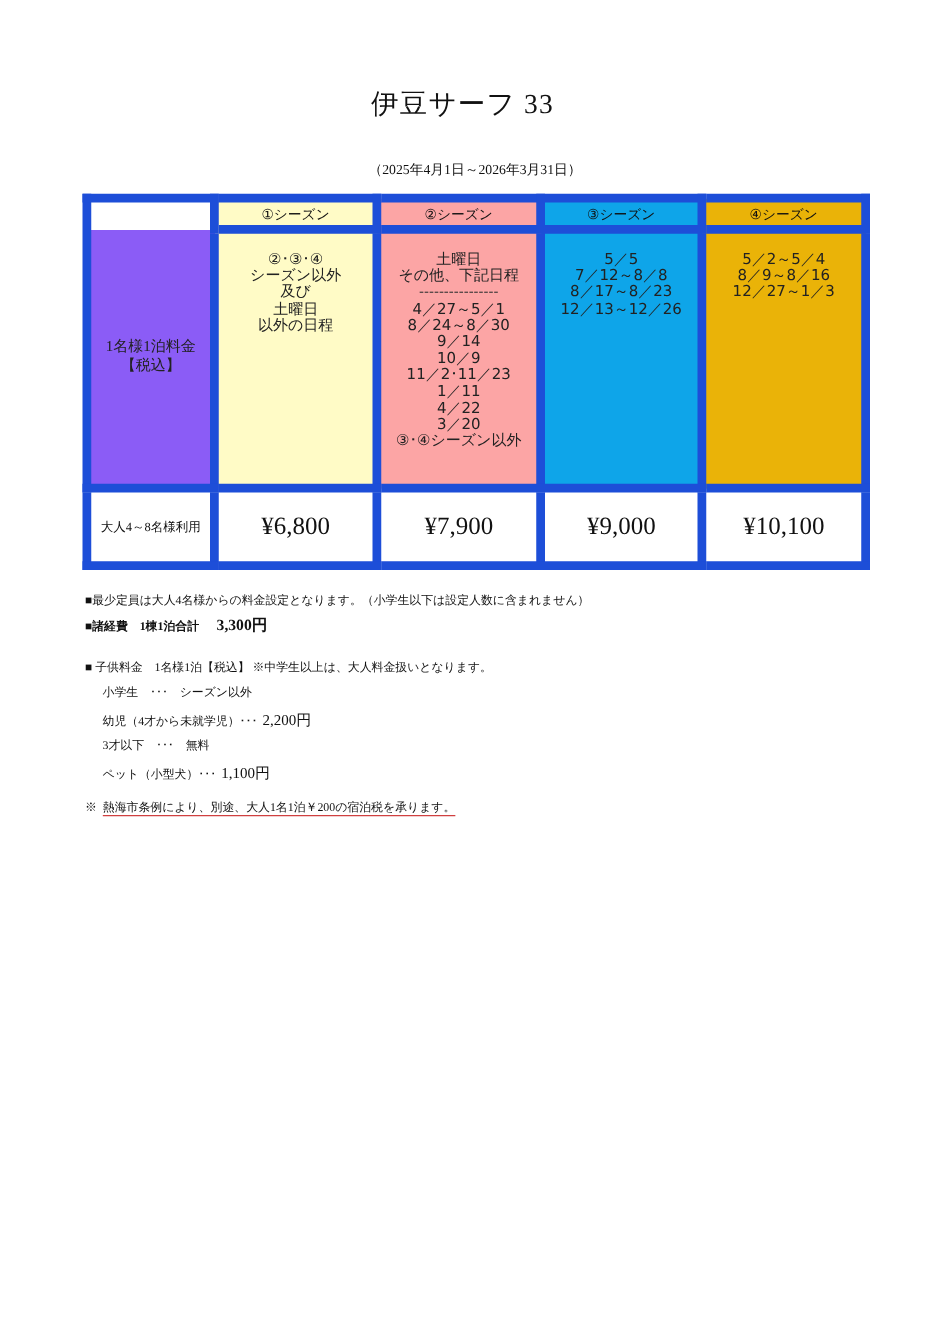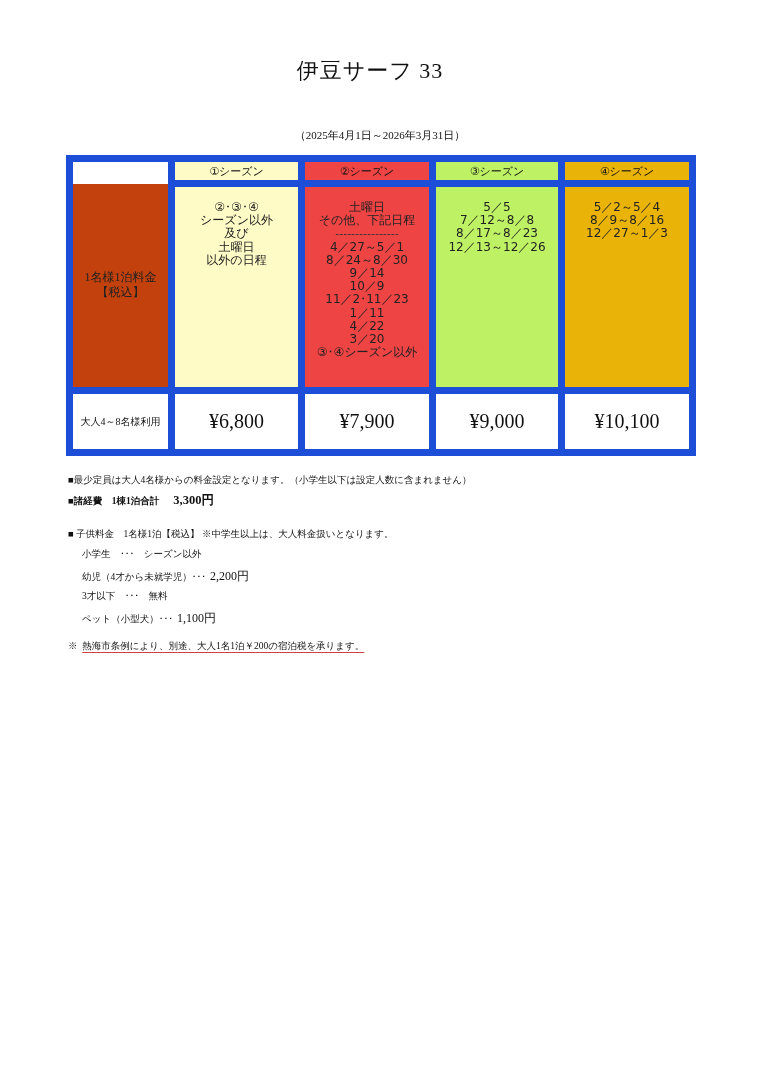--- a/index.html
+++ b/index.html
@@ -1,38 +1,38 @@
 <!DOCTYPE html>
 <html><head>
 <meta charset="utf-8">
 <style>
   * { box-sizing: border-box; margin: 0; padding: 0; }
   html, body { width: 760px; height: 1074px; background: #ffffff; }
   body { position: relative; font-family: "DejaVu Serif", "Liberation Serif", serif; color: #111; }
 
-  .title { position: absolute; left: 0; width: 740px; top: 56px; text-align: center;
+  .title { position: absolute; left: 0; width: 740px; top: 68px; text-align: center;
     font-family: "Liberation Serif", "DejaVu Serif", serif; font-size: 22px; letter-spacing: 1px; }
   .period { position: absolute; left: 0; width: 760px; top: 128px; text-align: center;
     font-family: "Liberation Serif", serif; font-size: 11px; }
 
   table.rates { position: absolute; left: 66px; top: 155px; width: 623px; border-collapse: collapse;
     border: 2px solid #222; table-layout: fixed; }
   table.rates td, table.rates th { border: 7px solid #1d4ed8; text-align: center; font-weight: normal; }
   col.c0 { width: 102px; } col.c1 { width: 130px; } col.c2 { width: 131px; } col.c3 { width: 129px; } col.c4 { width: 131px; }
 
   tr.hdr th { height: 25px; font-family: "DejaVu Sans", sans-serif; font-size: 11px; }
   tr.dates td { height: 207px; vertical-align: top; padding-top: 14px;
     font-family: "DejaVu Sans", sans-serif; font-size: 12px; line-height: 13.2px; color: #222; }
-  tr.dates td.label { vertical-align: middle; padding-top: 0; font-family: "Liberation Serif", serif; font-size: 12px; line-height: 15px; background: #c2410c; }
+  tr.dates td.label { vertical-align: middle; padding-top: 0; font-family: "Liberation Serif", serif; font-size: 12px; line-height: 15px; background: #8b5cf6; }
   tr.price td { height: 62px; font-family: "Liberation Serif", serif; font-size: 20px; background: #fff; }
   tr.price td.label { font-size: 10px; }
 
   .s1 { background: #fffbc6; }
-  .s2 { background: #ef4444; }
-  .s3 { background: #bef264; }
+  .s2 { background: #fca5a5; }
+  .s3 { background: #0ea5e9; }
   .s4 { background: #eab308; }
   td.blank-top { background: #fff; border-bottom: none !important; }
   td.label { border-top: none !important; }
 
   .line { display: block; white-space: nowrap; }
   .dash { display: block; letter-spacing: 0px; color: #333; font-size: 11px; }
 
   .notes { position: absolute; left: 68px; top: 474px; width: 620px; font-family: "Liberation Serif", serif; color: #111; }
   .note { position: absolute; left: 0; white-space: nowrap; font-size: 9.5px; }
   .note.bold { font-weight: bold; }

